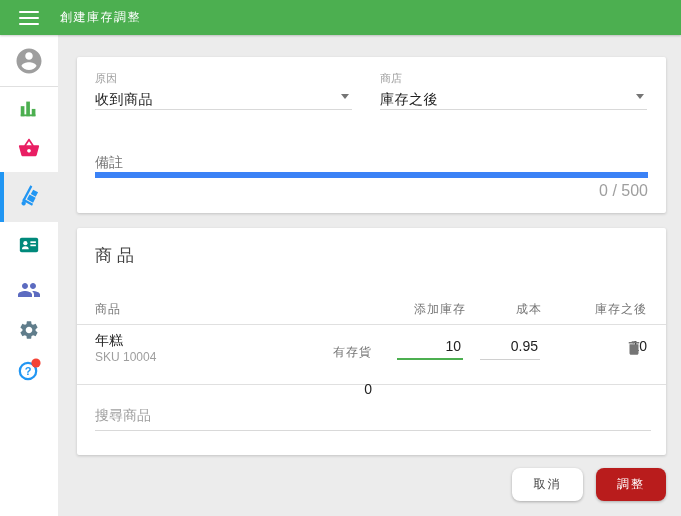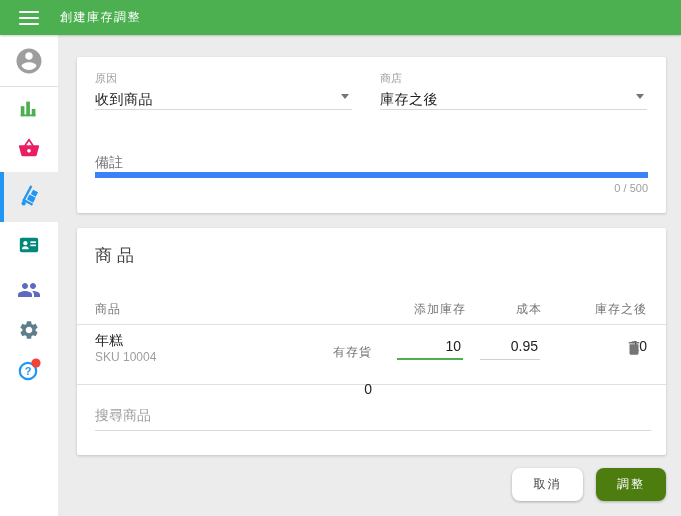--- a/index.html
+++ b/index.html
@@ -45,21 +45,21 @@
   }
   .field-reason { left:18px; top:14px; width:257px; }
   .field-store  { left:303px; top:14px; width:267px; }
 
   .note-wrap { position:absolute; left:18px; top:94px; width:553px; }
   .note-input {
     width:100%; border:none; border-bottom:6px solid #3b82f6; outline:none; background:transparent;
     font-family:inherit; font-size:14px; color:#212121; height:27px; padding:0;
   }
   .note-input::placeholder { color:#757575; opacity:1; }
-  .note-counter { position:absolute; right:0; top:31px; font-size:11px; color:#9e9e9e; }
+  .note-counter { position:absolute; right:0; top:31px; font-size:16px; color:#9e9e9e; }
 
   
   .card2-title { position:absolute; left:18px; top:16px; font-size:17px; color:#424242; letter-spacing:5px; }
 
   .thead { position:absolute; left:0; top:60px; width:589px; height:37px; border-bottom:1px solid #e0e0e0; font-size:12px; color:#757575; }
   .thead .c, .trow .c { position:absolute; }
   .c-name  { left:18px;  width:190px; text-align:left; }
   .c-stock { left:215px; width:80px;  text-align:right;margin-top:43px; }
   .c-add   { left:300px; width:89px;  text-align:right; }
   .c-cost  { left:395px; width:70px;  text-align:right; }
@@ -84,21 +84,21 @@
     font-family:inherit; font-size:14px; color:#212121; height:36px; padding:8px 0 4px 0;
   }
   .search-input::placeholder { color:#9e9e9e; opacity:1; }
 
   
   .btn {
     position:absolute; top:468px; height:33px; border:none; border-radius:8px; cursor:pointer;
     font-family:inherit; font-size:12px; letter-spacing:2px; box-shadow:0 1px 3px rgba(0,0,0,.28);
   }
   .btn-cancel { left:512px; width:71px; background:#fff; color:#424242; }
-  .btn-adjust { left:596px; width:70px; background:#4d7c0f; color:#fff; }
+  .btn-adjust { left:596px; width:70px; background:#b91c1c; color:#fff; }
 </style>
 </head>
 <body>
 
 <header class="appbar">
   <div class="hamburger">
     <span></span>
       <span></span>
       <span></span>
   </div>

